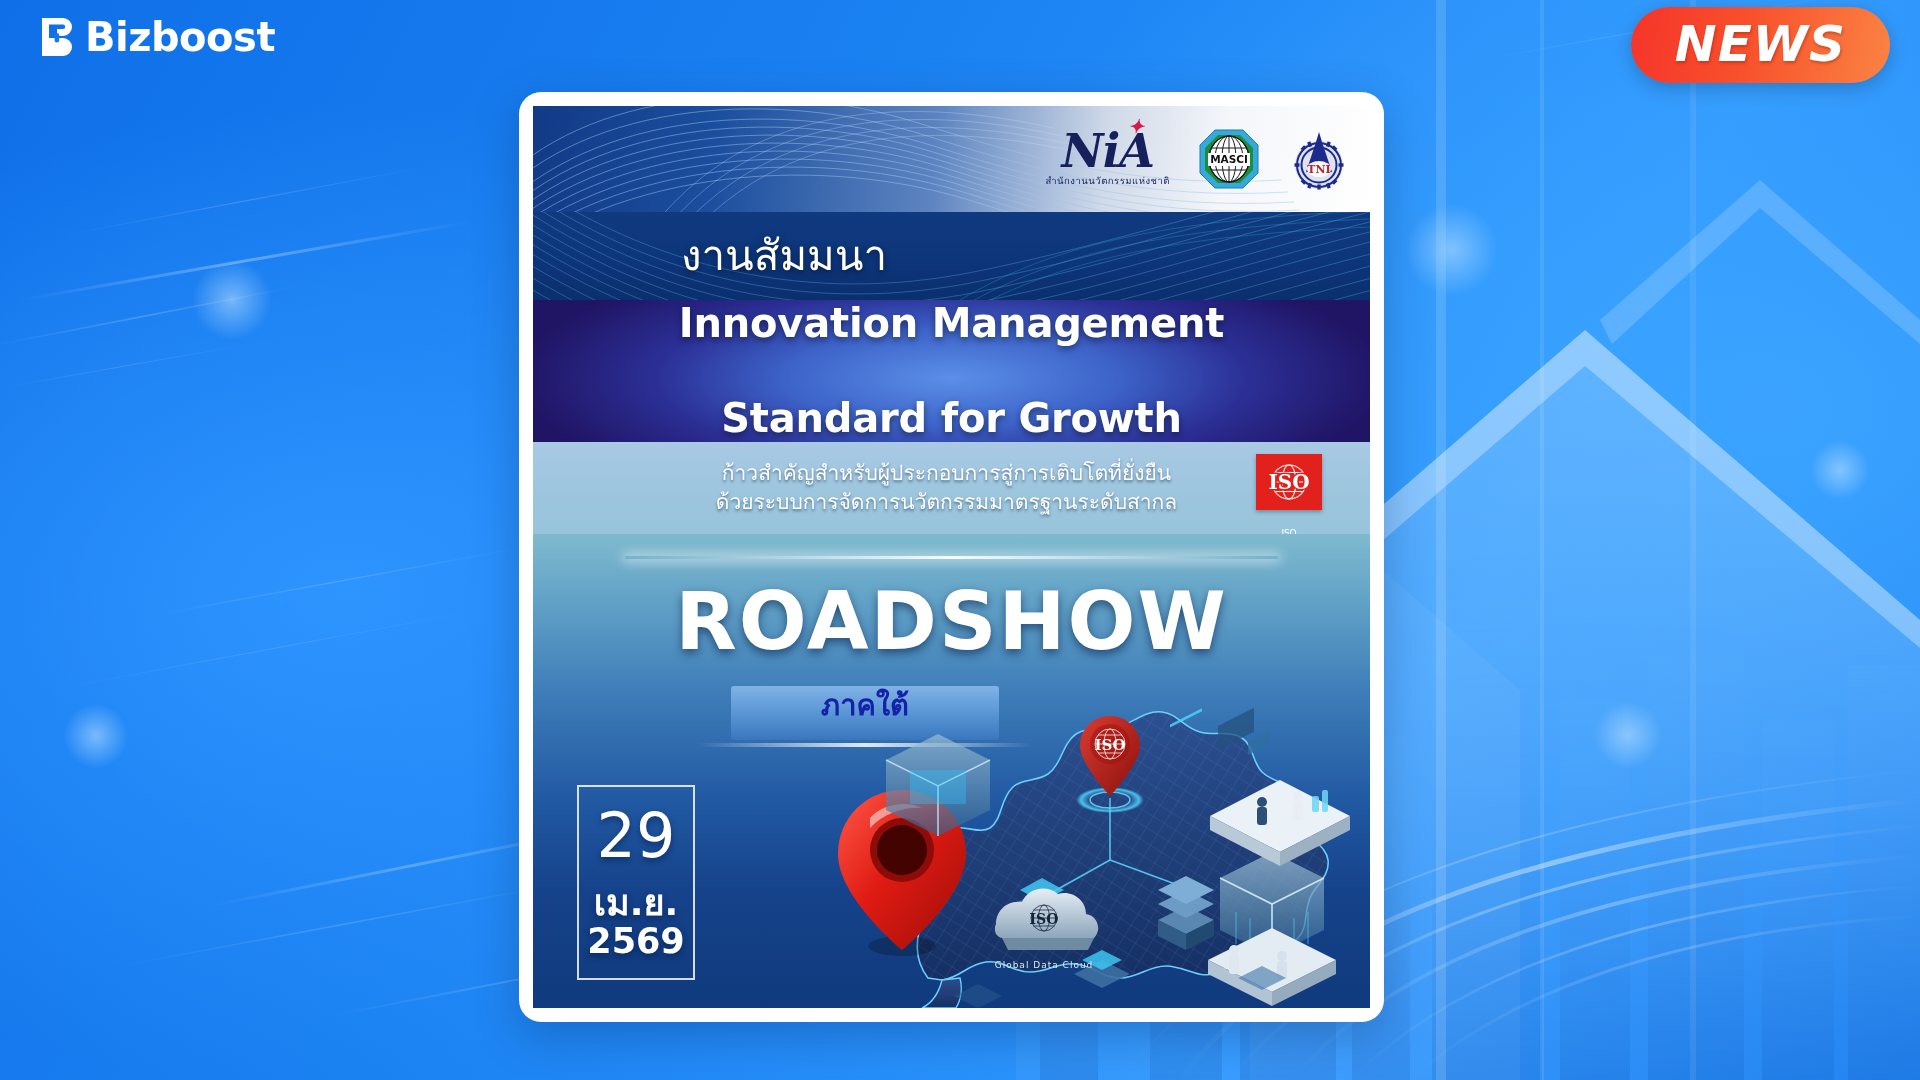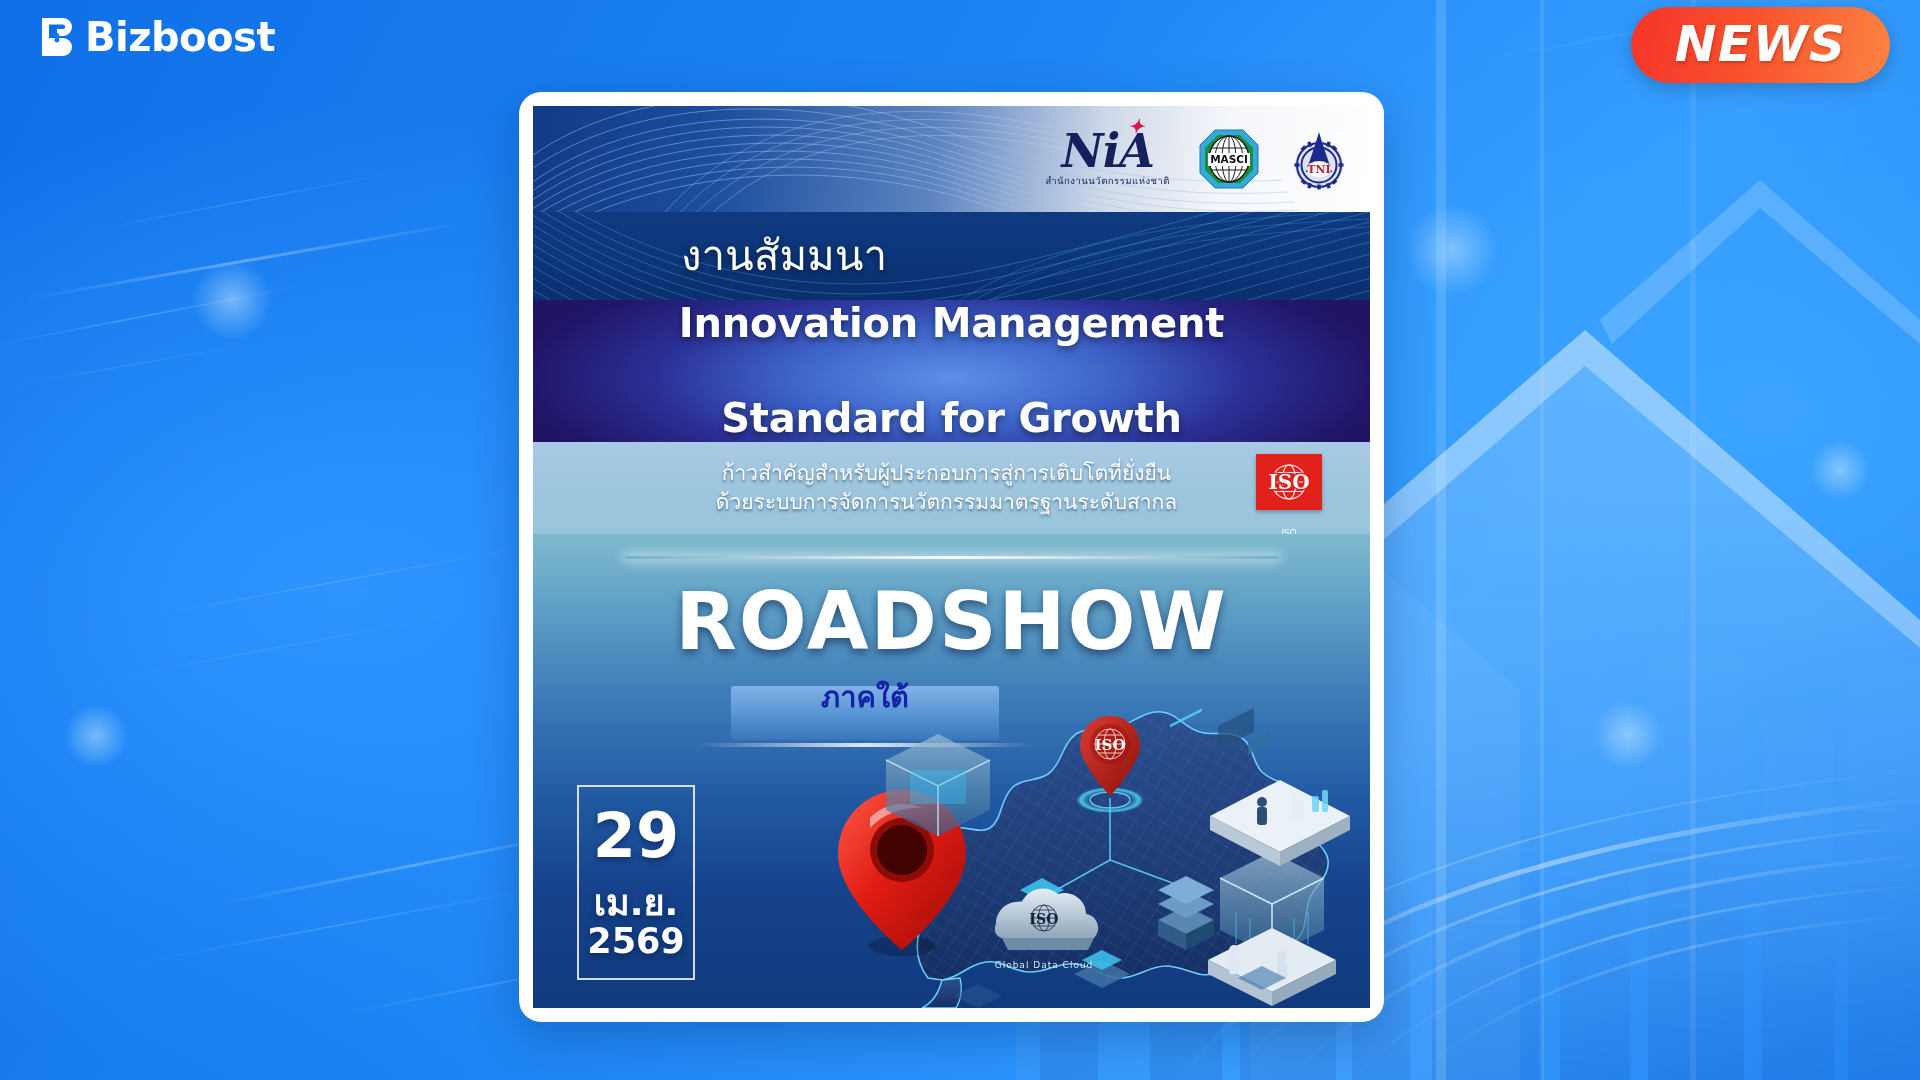--- a/index.html
+++ b/index.html
@@ -103,30 +103,30 @@
   .roadshow { position:absolute; top:48px; left:0; right:0; text-align:center;
      color:#fff; font-size:80px; font-weight:700; letter-spacing:2px; line-height:1;
      text-shadow:0 4px 10px rgba(0,20,60,.55); font-family:"DejaVu Sans",sans-serif; }
 
   .region-plate { position:absolute; top:152px; left:198px; width:268px; height:54px;
      background:linear-gradient(180deg,rgba(150,195,245,.75) 0%,rgba(105,165,230,.62) 55%,rgba(70,130,205,.42) 100%);
      border-radius:3px; }
   .region-plate::after { content:""; position:absolute; left:-34px; right:-34px; bottom:-7px; height:4px;
      background:linear-gradient(90deg,rgba(255,255,255,0),rgba(255,255,255,.85),rgba(255,255,255,0));
      border-radius:4px; }
-  .region-label { position:absolute; top:136px; left:198px; width:268px; height:54px;
+  .region-label { position:absolute; top:144px; left:198px; width:268px; height:54px;
      display:flex; align-items:center; justify-content:center; z-index:4;
      color:#1322a8; font-size:29px; font-weight:700;
      font-family:"DejaVu Sans",sans-serif; }
 
   
   .date-box { position:absolute; left:44px; bottom:28px; width:118px; height:195px;
      border:2px solid rgba(255,255,255,.82); display:flex; flex-direction:column;
      align-items:center; justify-content:center; z-index:8; }
-  .date-day { color:#fff; font-size:62px; font-weight:700; line-height:.96;
+  .date-day { color:#fff; font-size:62px; font-weight:400; line-height:.96;
      text-shadow:0 3px 6px rgba(0,20,60,.5); font-family:"DejaVu Sans",sans-serif; }
   .date-month { color:#fff; font-size:36px; font-weight:700; line-height:1.1; margin-top:18px;
      text-shadow:0 3px 6px rgba(0,20,60,.5); font-family:"DejaVu Sans",sans-serif; }
   .date-year { color:#fff; font-size:35px; font-weight:700; line-height:1.05;
      text-shadow:0 3px 6px rgba(0,20,60,.5); font-family:"DejaVu Sans",sans-serif; }
 
   
   .illus { position:absolute; right:0; bottom:0; width:560px; height:330px; z-index:5; }
   .illus svg { width:100%; height:100%; display:block; }
 </style>

